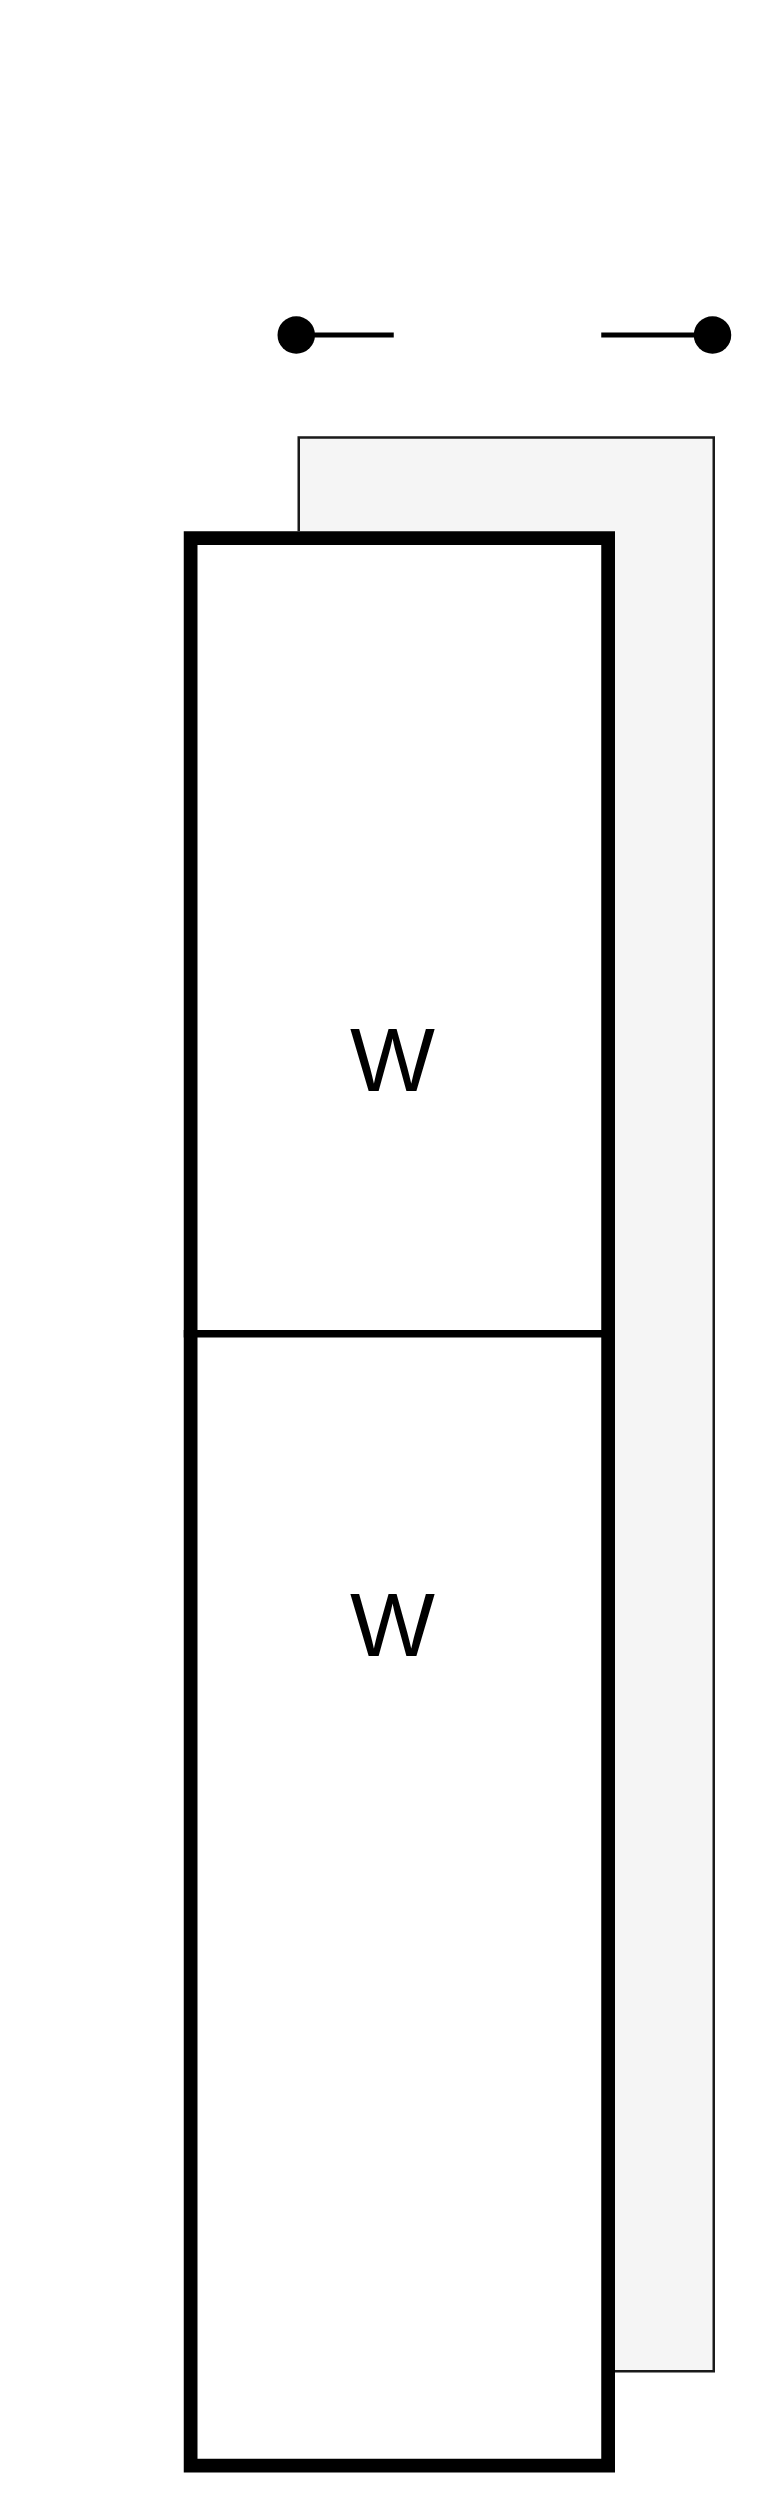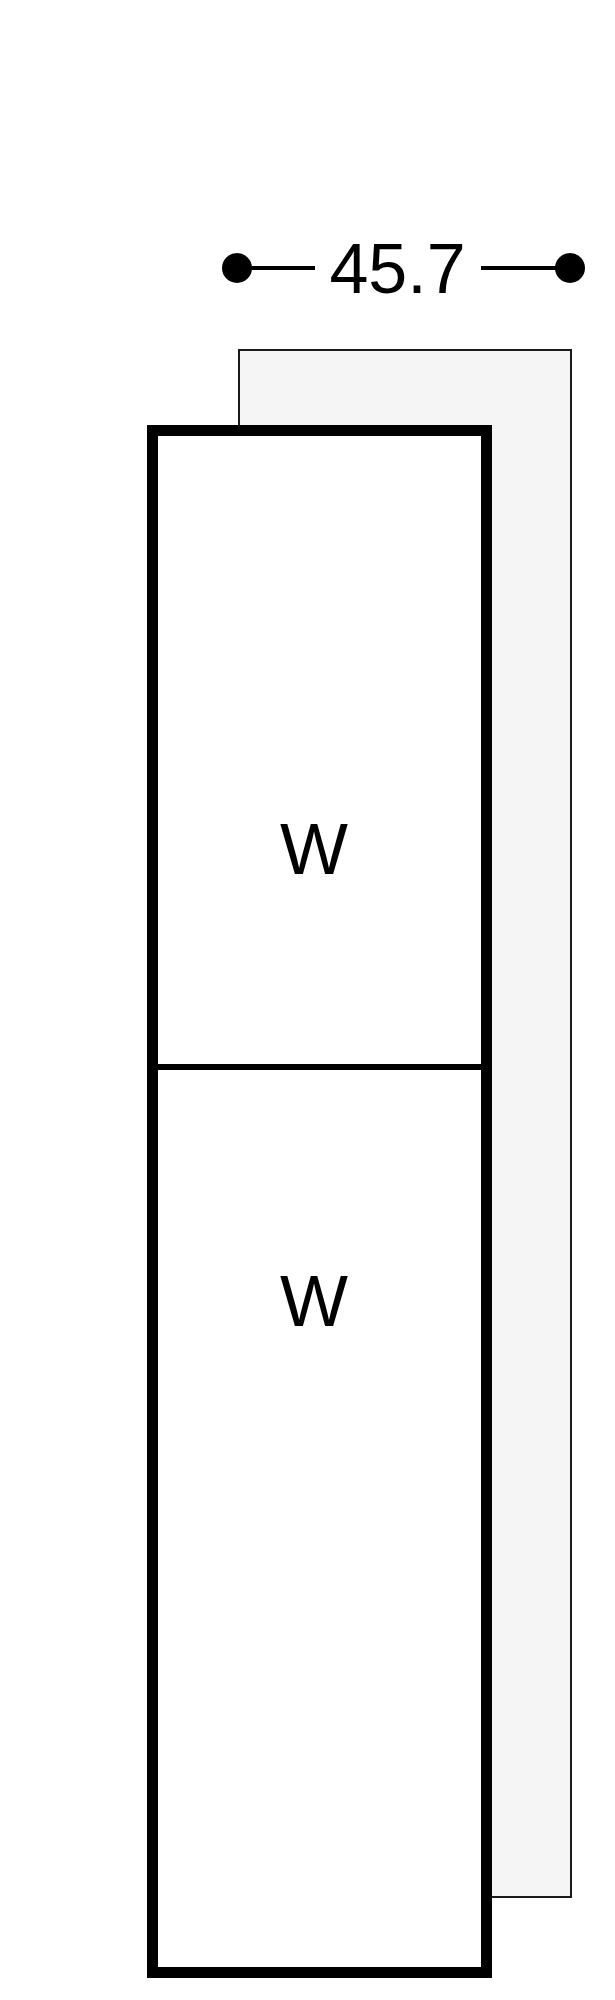--- a/index.html
+++ b/index.html
@@ -97,17 +97,16 @@
 
   <div class="appliance"></div>
 
   <div class="divider"></div>
 
   <div class="w-label top">W</div>
   <div class="w-label bottom">W</div>
 
   <div class="dim-dot left"></div>
   <div class="dim-line left"></div>
-  <div class="dim-label">45.7</div>
   <div class="dim-line right"></div>
   <div class="dim-dot right"></div>
 
 </div>
 
 </body></html>

